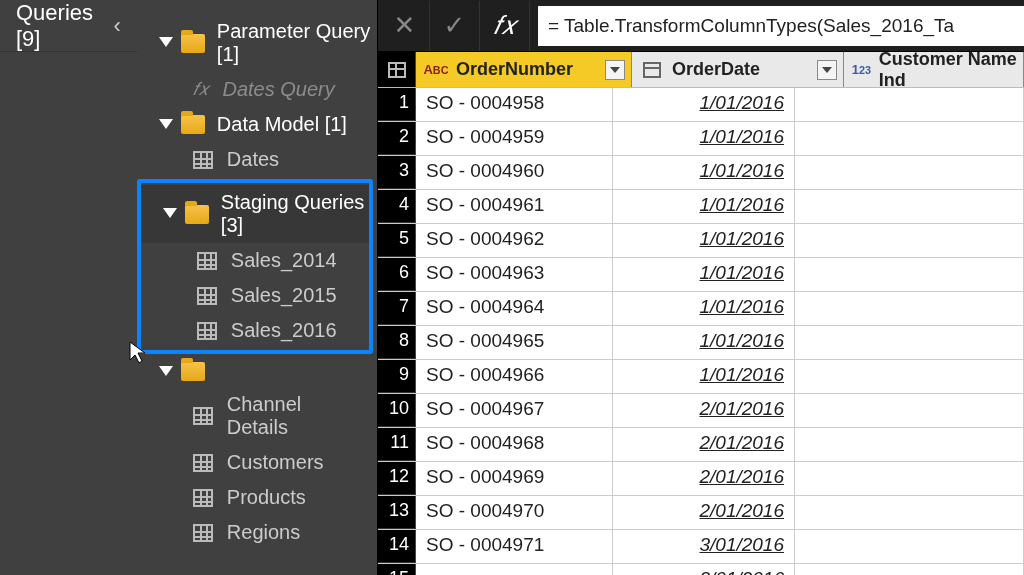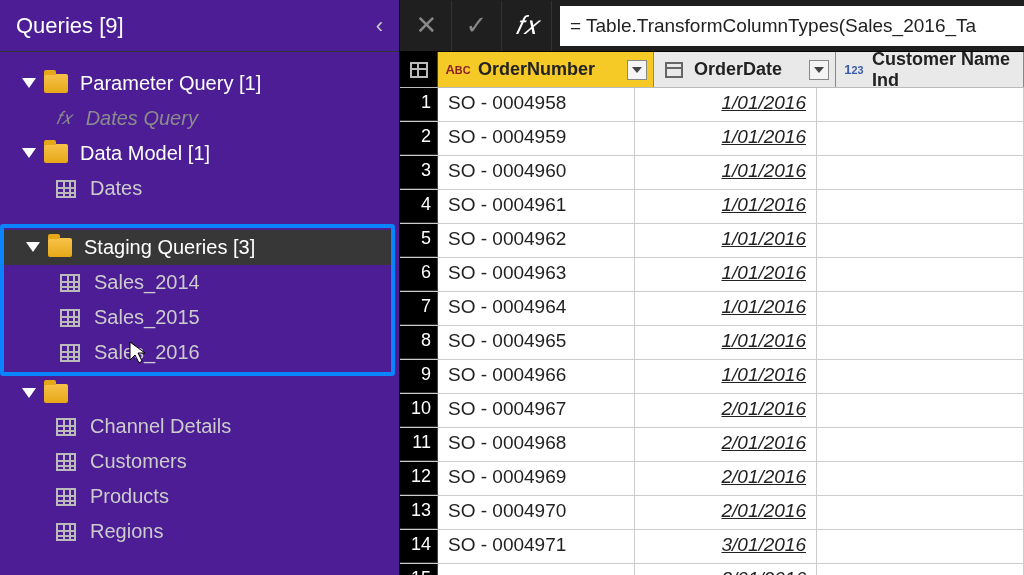--- a/index.html
+++ b/index.html
@@ -1,24 +1,24 @@
 <!DOCTYPE html>
 <html><head>
   <meta charset="utf-8">
   <style>
     * { margin: 0; padding: 0; box-sizing: border-box; font-family: "Segoe UI", Arial, sans-serif; }
     body { background: #1a1a1a; color: #fff; width: 1024px; height: 575px; overflow: hidden; display: flex; }
 
     
     .queries-pane {
       width: 400px;
-      background: #4c1d95;
+      background: #404040;
       border-right: 1px solid #000;
       display: flex;
-      flex-direction: column;
+      flex-direction: row;
     }
     .queries-header {
       height: 52px;
       display: flex;
       align-items: center;
       justify-content: space-between;
       padding: 0 16px;
       font-size: 22px;
       font-weight: 400;
       border-bottom: 1px solid #333;
@@ -77,21 +77,21 @@
       content:""; position:absolute; background:#bbb;
     }
     .table-icon::before { top:5px; left:0; right:0; height:2px; }
     .table-icon::after  { top:0; bottom:0; left:5px; width:2px; }
     .table-icon::before { box-shadow: 0 5px 0 #bbb; }
     .table-icon::after  { box-shadow: 6px 0 0 #bbb; }
 
     .highlight-box {
       border: 4px solid #0a84ff;
       border-radius: 3px;
-      margin: 18px 4px 2px 0;
+      margin: 2px 4px 2px 0;
       padding-top:2px;
       padding-bottom:2px;
     }
     .highlight-box .tree-folder { background:#373737; }
 
     
     .cursor {
       position: absolute;
       left: 128px; top: 340px;
       width: 20px; height: 24px;
@@ -189,21 +189,21 @@
       display:flex;align-items:center;justify-content:center;
     }
     .dropdown-btn::after{
       content:""; width:0;height:0;
       border-left:5px solid transparent;
       border-right:5px solid transparent;
       border-top:6px solid #444;
     }
 
     .col-ordernumber{ width:216px; }
-    .col-orderdate{ width:182px; }
+    .col-orderdate{ width:212px; }
     .col-customer{ flex:1; min-width:180px; }
 
     .data-rows { }
     .data-row {
       display:flex;
       height:34px;
       border-bottom:1px solid #ccc;
     }
     .rownum-cell {
       width:38px;

